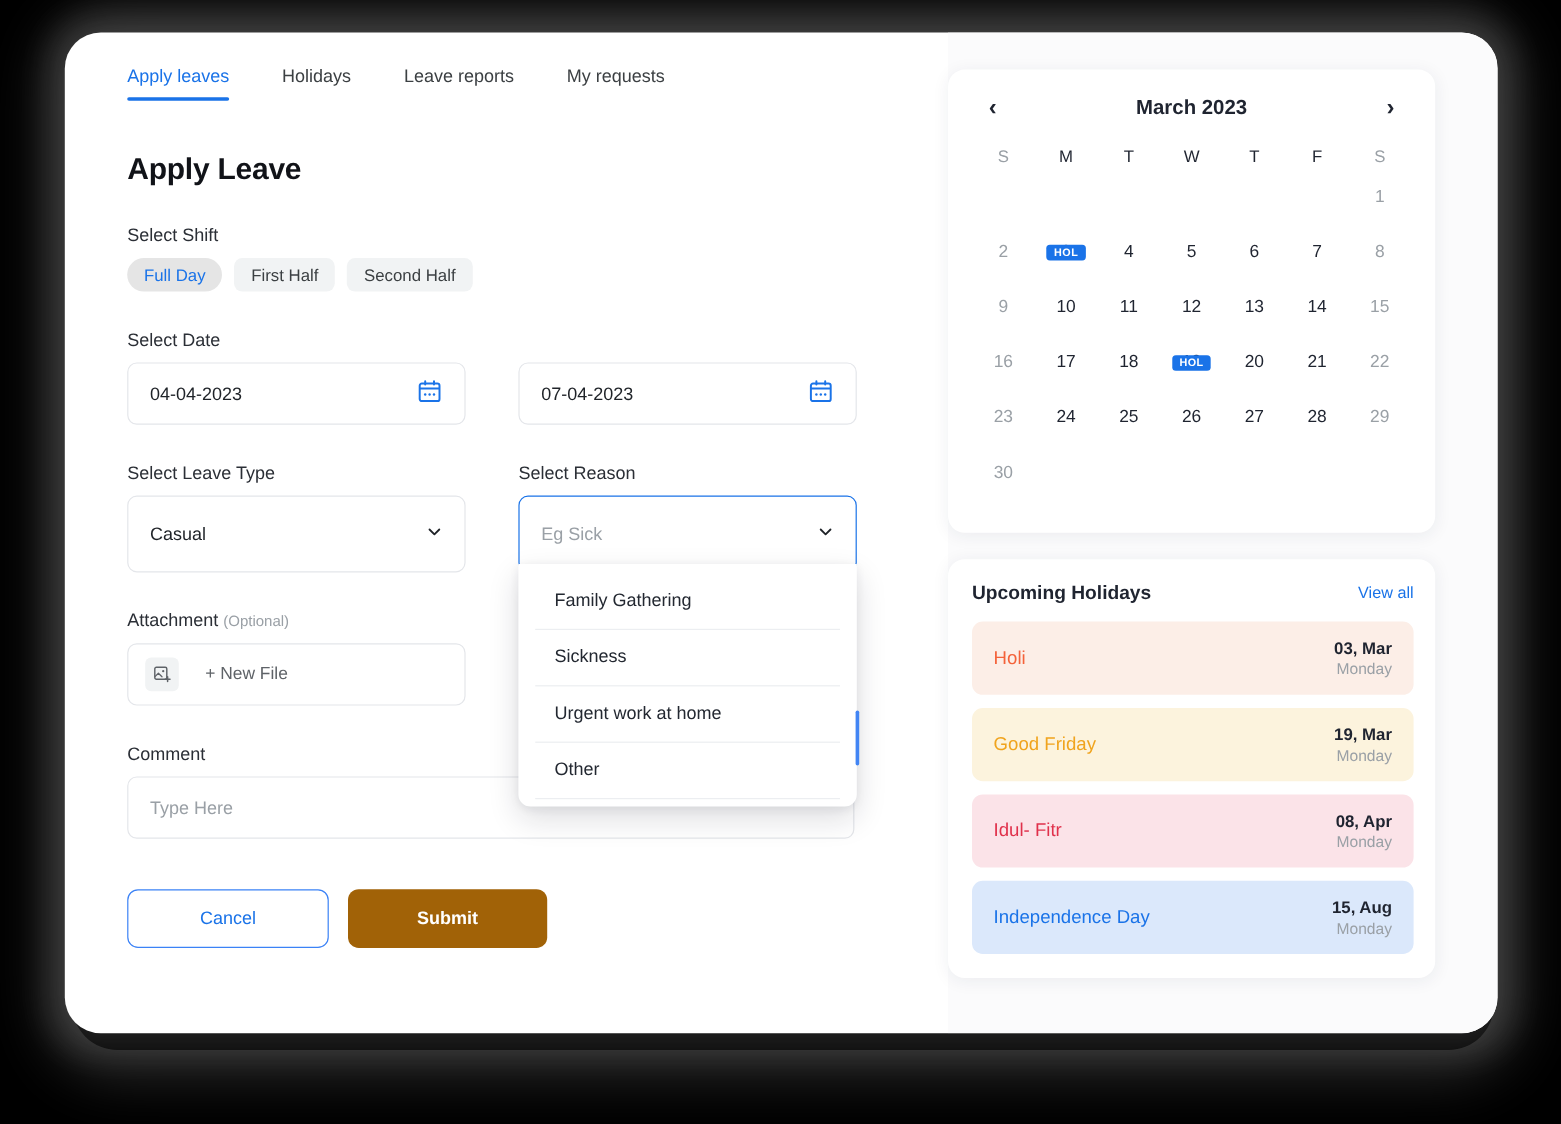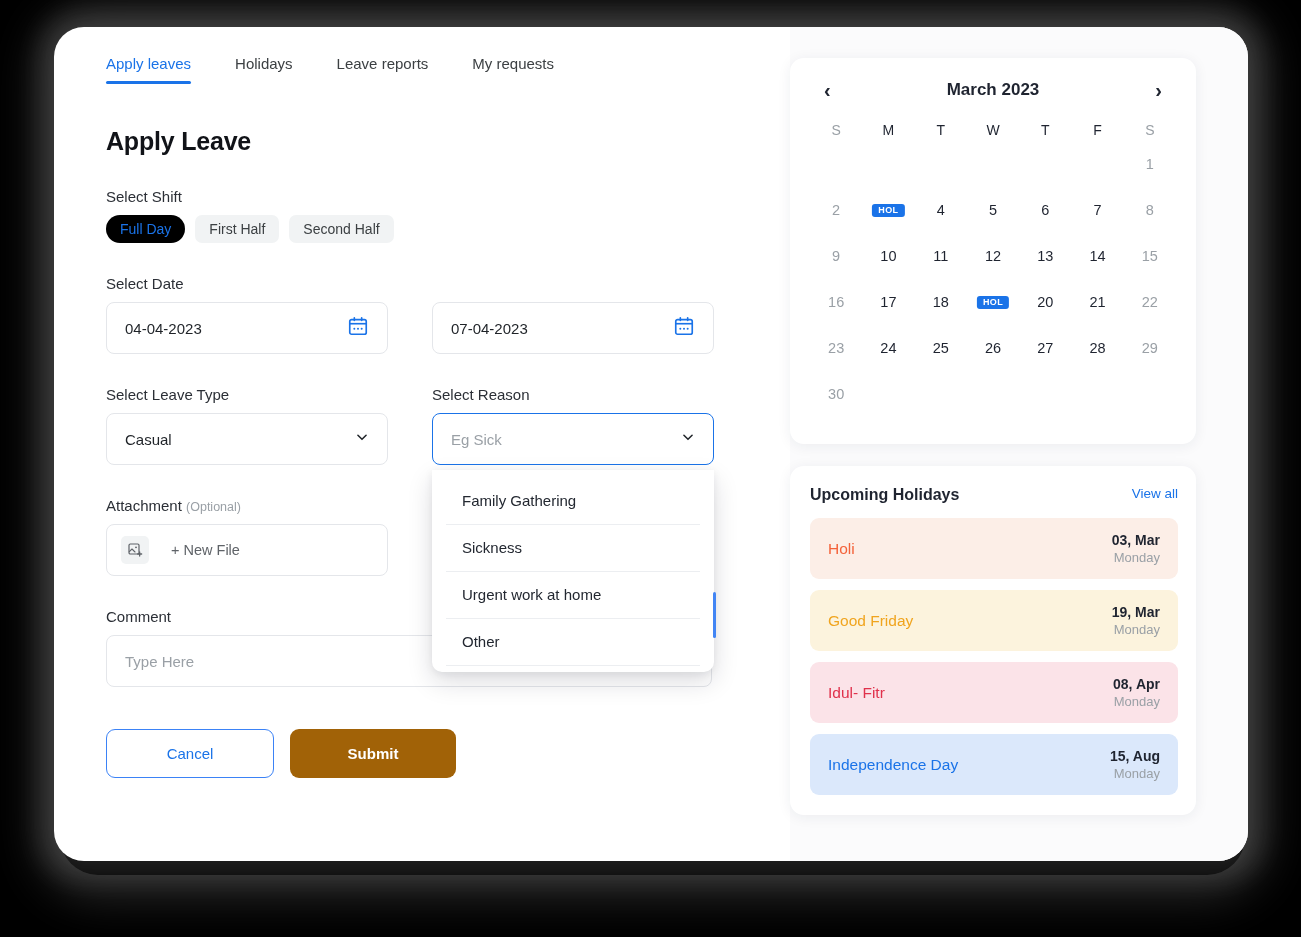--- a/index.html
+++ b/index.html
@@ -104,21 +104,21 @@
   .chip {
     font-size: 14px;
     padding: 6px 14px;
     border-radius: 7px;
     background: #f1f3f4;
     color: #3c4043;
     cursor: pointer;
     white-space: nowrap;
   }
   .chip.selected {
-    background: #000000;
+    background: #e5e5e5;
     color: #1a73e8;
     border-radius: 14px;
   }
 
   .date-row { display: flex; gap: 44px; }
   .date-field {
     width: 282px; height: 52px;
     border: 1px solid #e4e6ea;
     border-radius: 8px;
     display: flex;
@@ -127,21 +127,21 @@
     padding: 0 18px;
     background: #fff;
     cursor: pointer;
   }
   .date-field .val { font-size: 15px; color: #1f2328; }
 
   .two-col { display: flex; gap: 44px; }
   .col { width: 282px; }
 
   .select-box {
-    width: 282px; height: 52px;
+    width: 282px; height: 64px;
     border: 1px solid #e4e6ea;
     border-radius: 8px;
     display: flex;
     align-items: center;
     justify-content: space-between;
     padding: 0 18px;
     background: #fff;
     cursor: pointer;
   }
   .select-box.focused {

